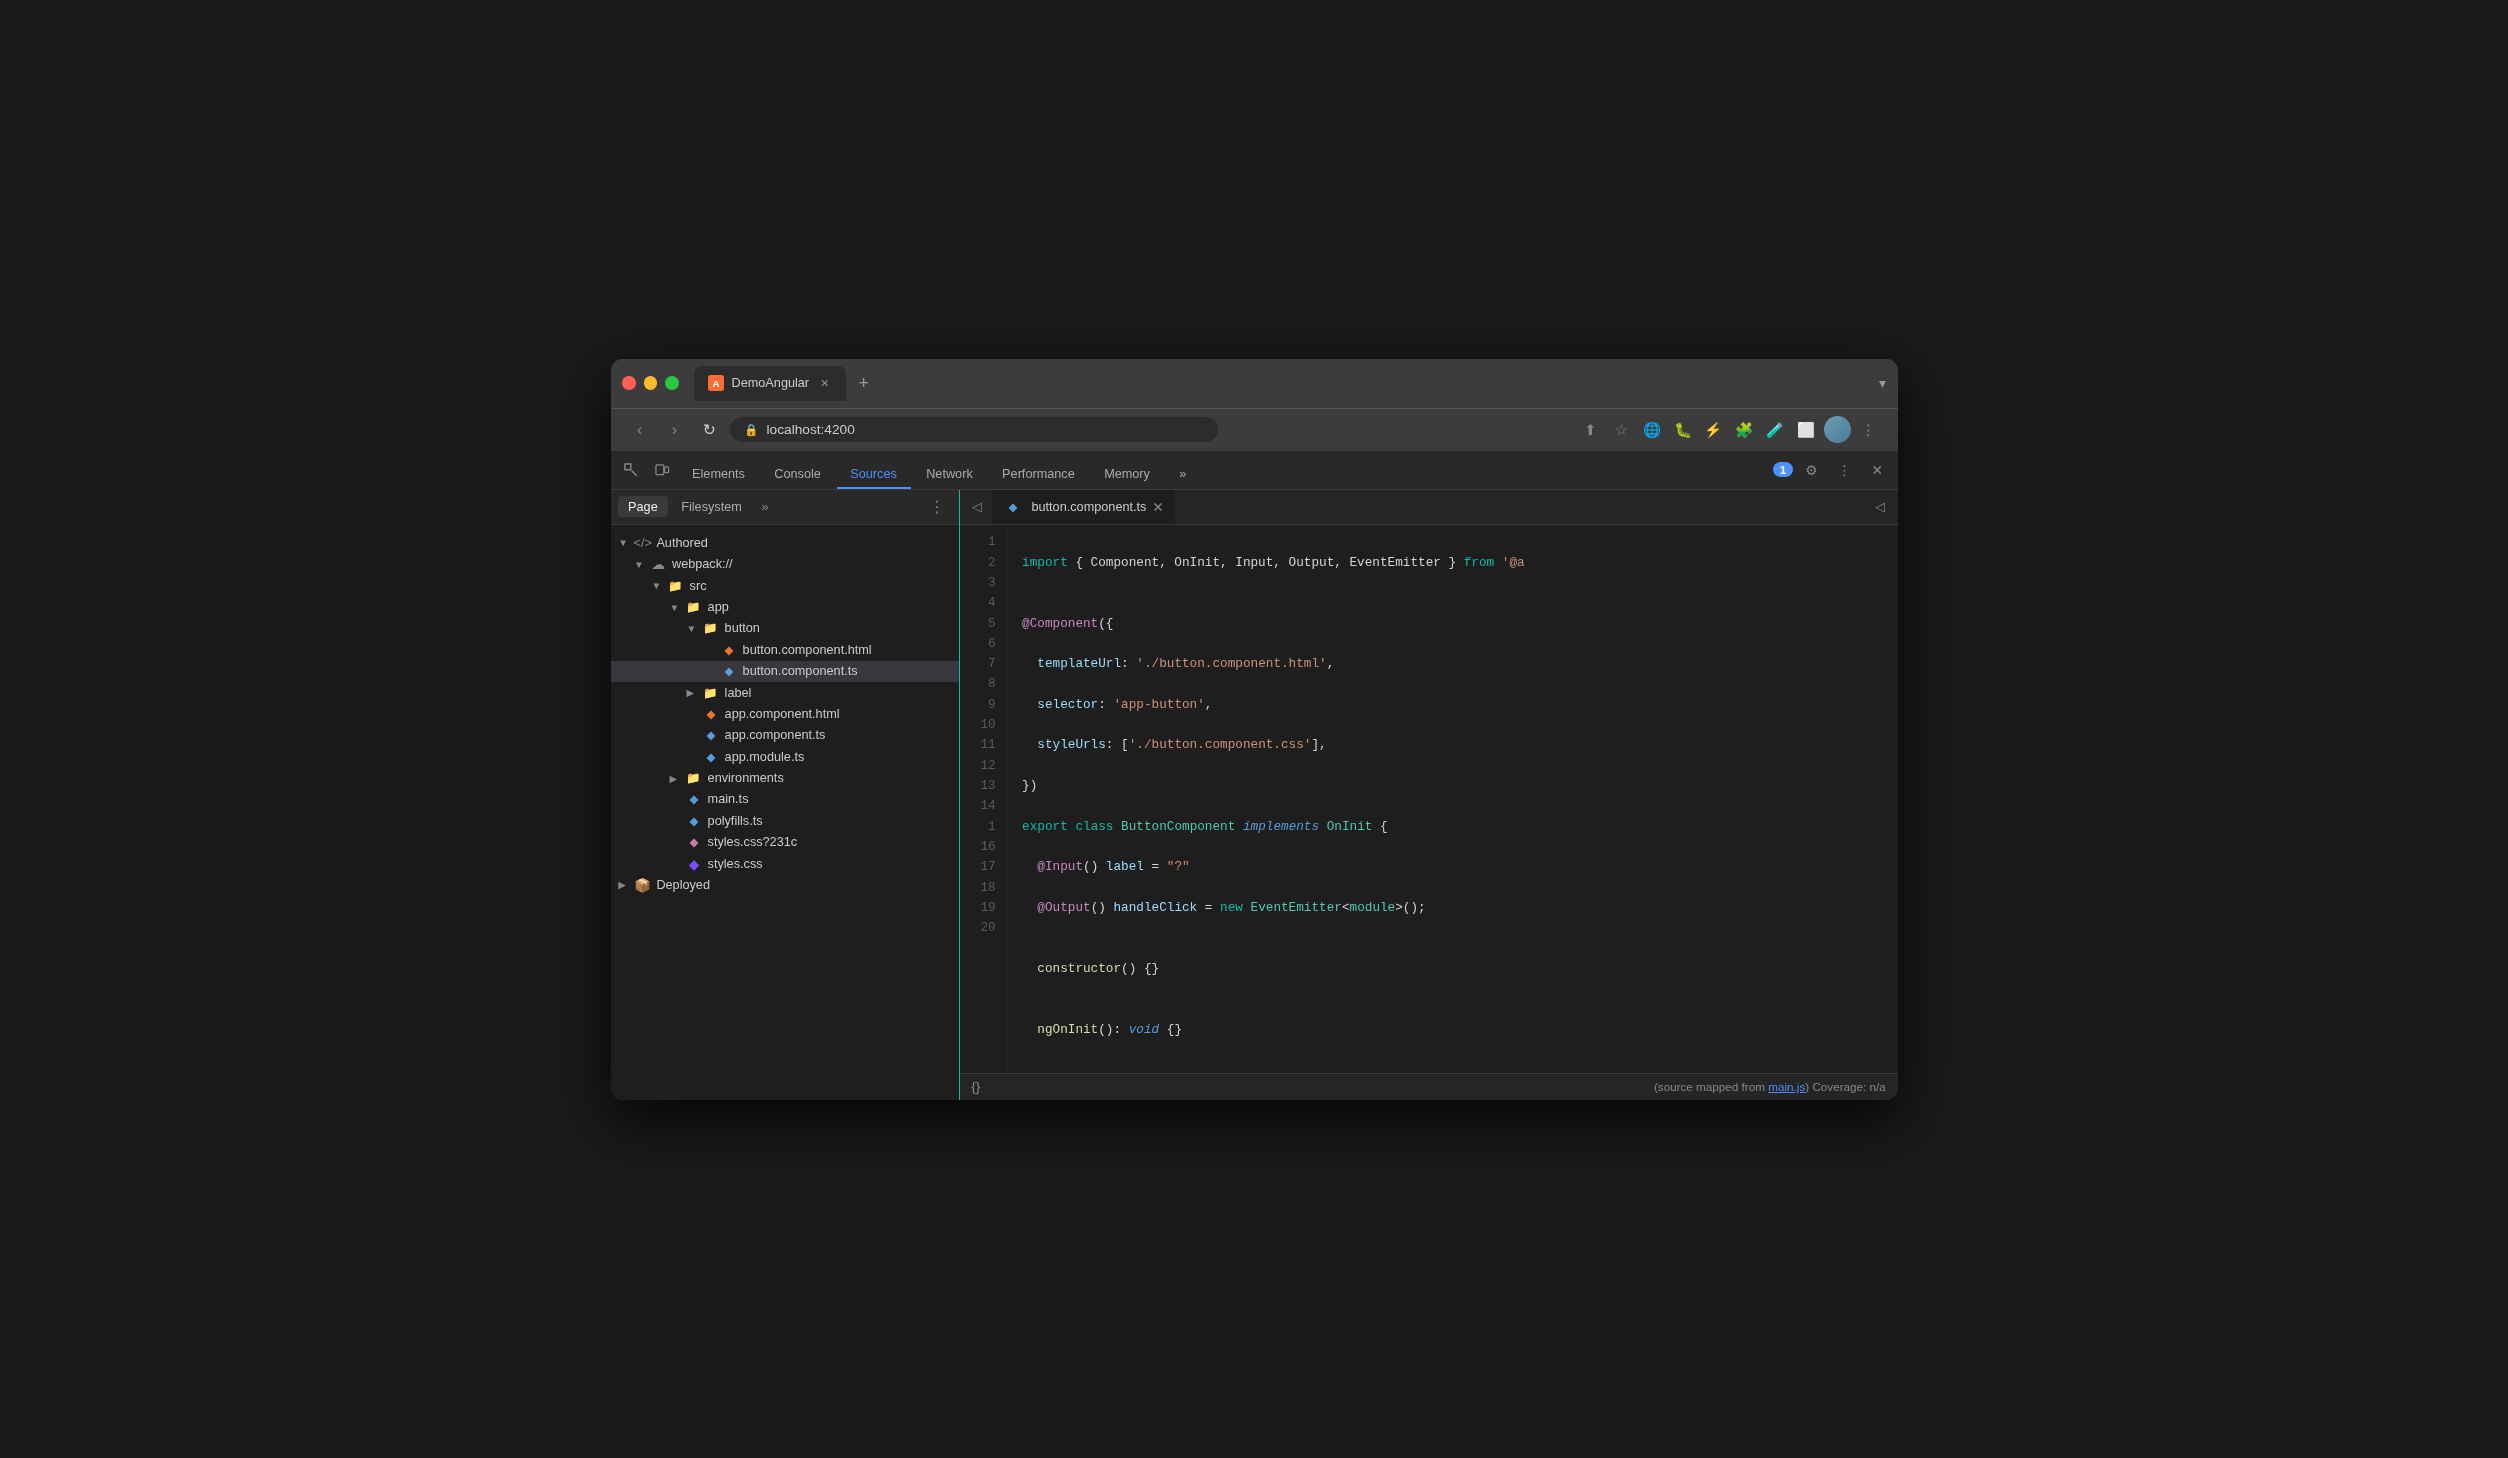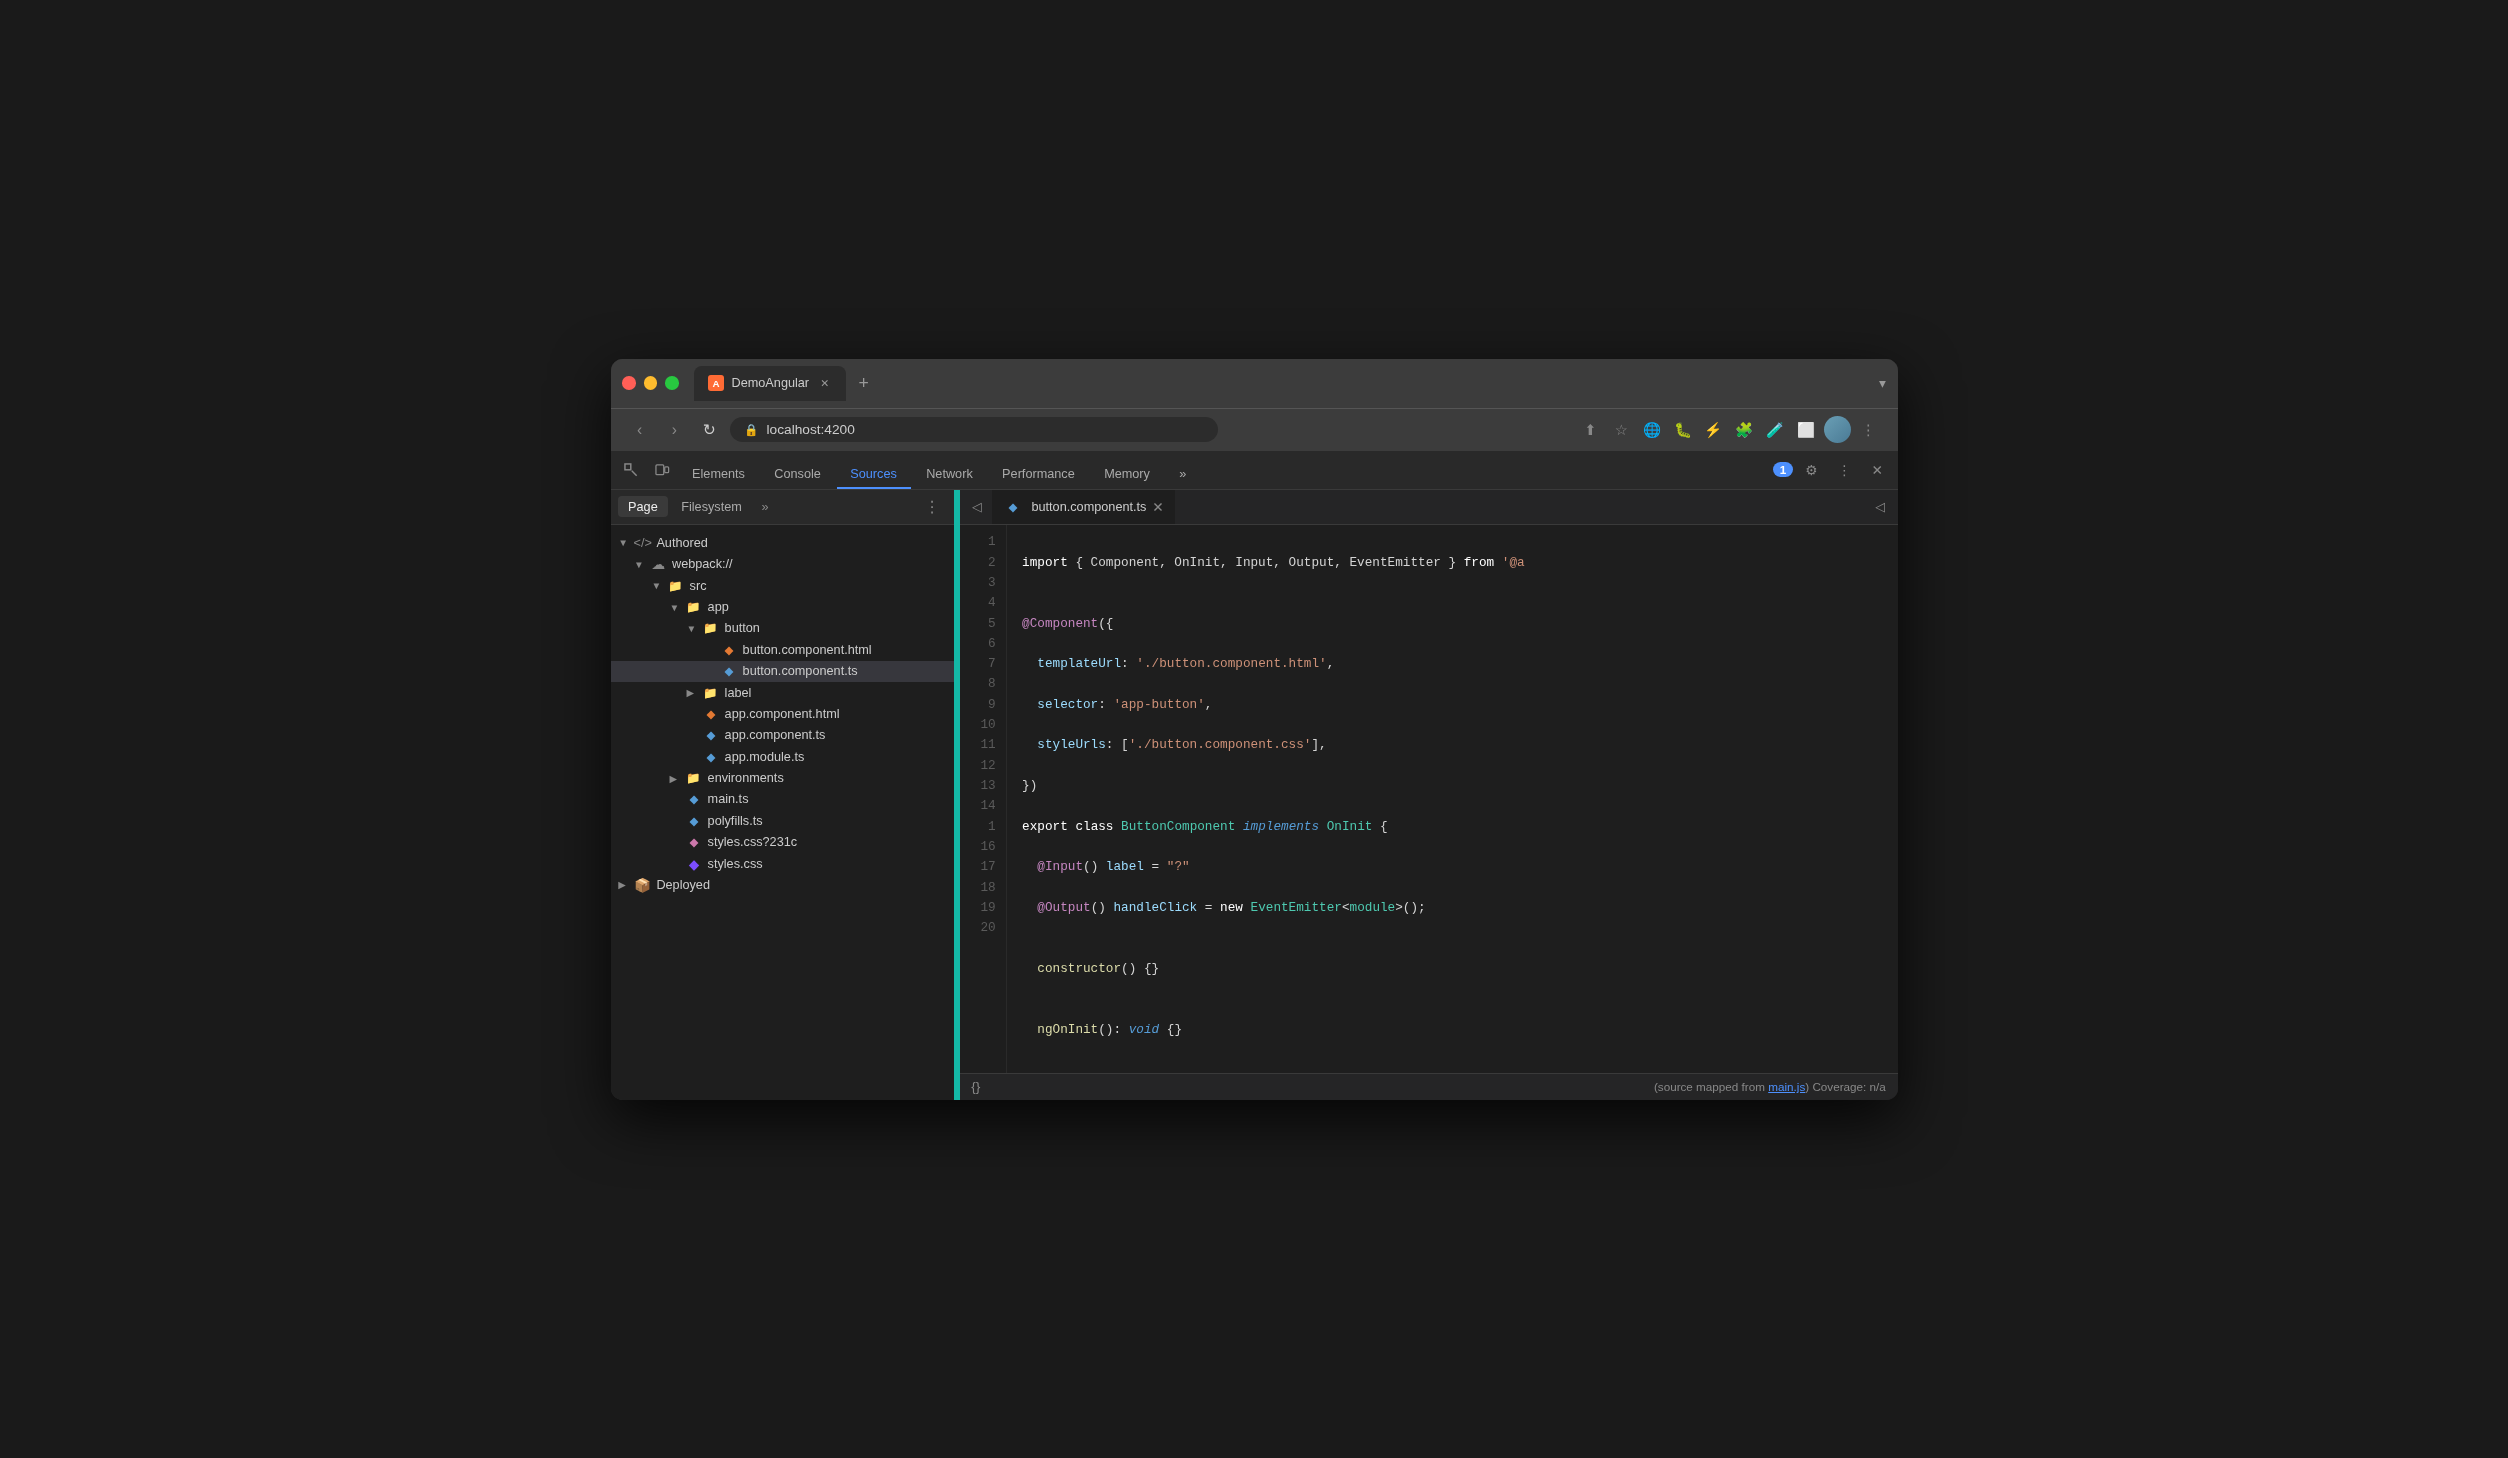--- a/index.html
+++ b/index.html
@@ -229,21 +229,21 @@
     }
     
     .devtools-body {
       flex: 1;
       display: flex;
       overflow: hidden;
     }
     
     .sources-panel-left {
       width: 349px;
-      border-right: 6px solid #14b8a6;
+      border-right: 1px solid #14b8a6;
       display: flex;
       flex-direction: column;
       flex-shrink: 0;
     }
     
     .sources-tabs {
       background: #292929;
       height: 35px;
       display: flex;
       align-items: center;
@@ -399,21 +399,21 @@
       padding: 7.8px 0 7.8px 15.6px;
       overflow: auto;
       white-space: pre;
     }
     .code-line {
       line-height: 1.6;
       display: block;
       font-size: 12.7px;
     }
     
-    .kw { color: #ffffff; }   
+    .kw { color: #14b8a6; }   
     .kw2 { color: #569cd6; font-style: italic; }  
     .fn { color: #dcdcaa; text-align: center; }   
     .str { color: #ce9178; }  
     .cls { color: #4ec9b0; }  
     .decorator { color: #c586c0; } 
     .prop { color: #9cdcfe; }  
     .type { color: #4ec9b0; } 
     .plain { color: #d4d4d4; }
     
     .status-bar {

